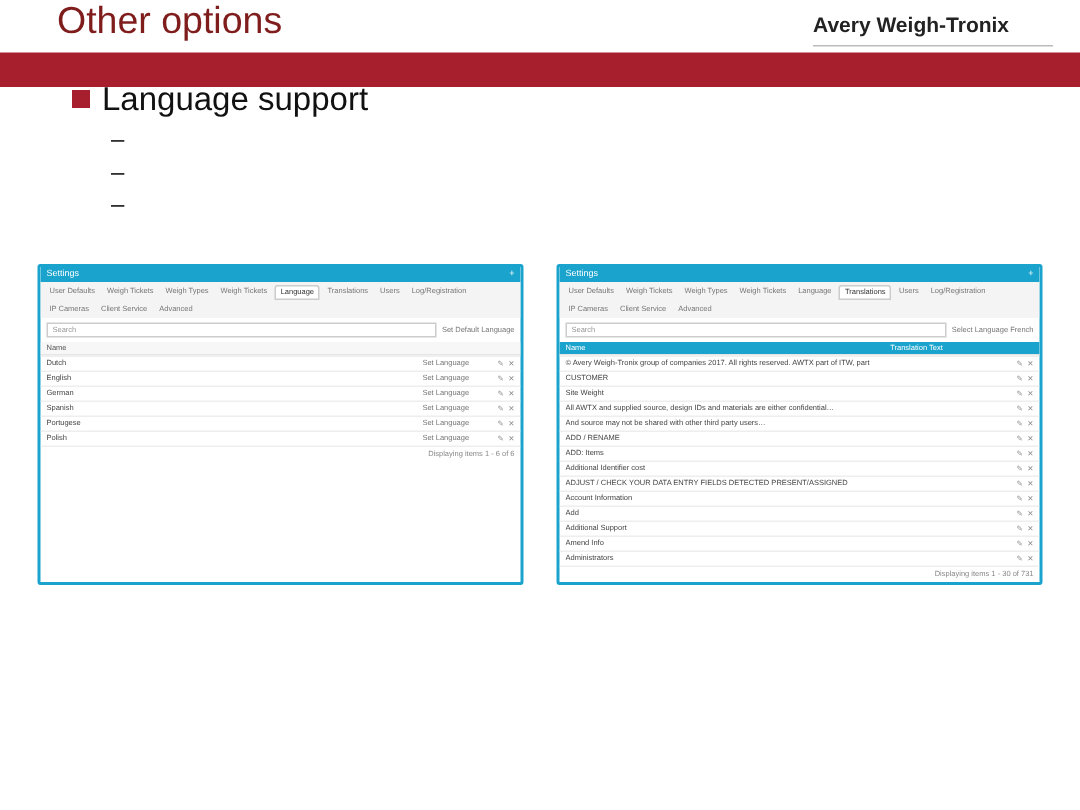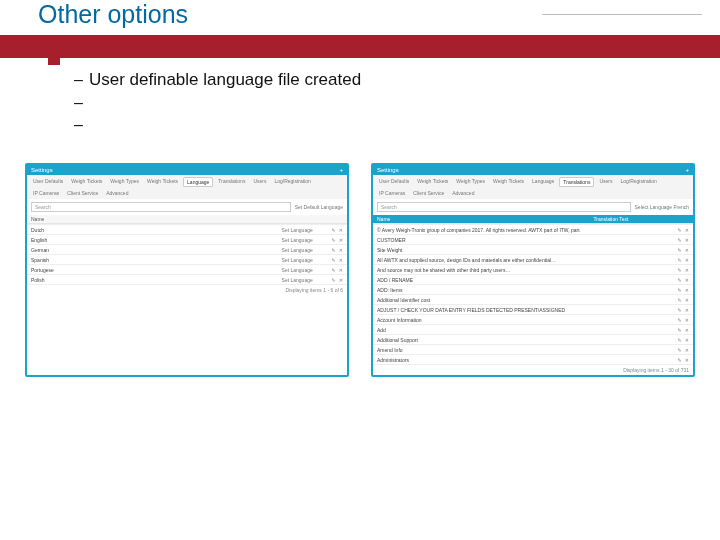--- a/index.html
+++ b/index.html
@@ -1,19 +1,19 @@
 <!DOCTYPE html>
 <html><head>
 <meta charset="utf-8">
 <style>
   * { box-sizing: border-box; margin: 0; padding: 0; }
   body { width: 720px; height: 540px; font-family: Arial, sans-serif; background: #fff; position: relative; overflow: hidden; }
   .red-block { position: absolute; top: 28px; left: 0; right: 0; height: 30px; background: #a71e2d; z-index: 1; }
   .title-bar { position: relative; z-index: 2; background: #fff; padding: 0 0 6px 38px; }
-  .title-text { font-size: 25px; color: #0369a1; }
+  .title-text { font-size: 25px; color: #7f1d1d; }
   .brand-wrap { position: absolute; top: 8px; right: 18px; z-index: 3; display: flex; flex-direction: column; align-items: flex-start; }
   .brand { font-size: 14px; font-weight: bold; color: #222; }
   .thin-gray { height: 1px; background: #bbb; width: 160px; margin-top: 6px; }
   .content { padding: 18px 20px 0 48px; }
   .h2-line { display: flex; align-items: center; gap: 8px; margin-bottom: 4px; }
   .red-sq { width: 12px; height: 12px; background: #a71e2d; display: inline-block; }
   .h2-text { font-size: 22px; color: #111; }
   .sublist { margin: 3px 0 0 26px; }
   .sub-item { display: flex; align-items: flex-start; gap: 6px; line-height: 1.35; }
   .dash { color: #111; }
@@ -38,31 +38,32 @@
   .rows1 .row .c2 { width: 50px; }
 </style>
 </head>
 <body>
 
 <div class="red-block"></div>
 <div class="title-bar">
   <span class="title-text">Other options</span>
 </div>
 <div class="brand-wrap">
+  <span class="brand">Avery Weigh-Tronix</span>
   <div class="thin-gray"></div>
 </div>
 
 <div class="content">
   <div class="h2-line">
     <span class="red-sq"></span>
+    <span class="h2-text">Language support</span>
   </div>
   <div class="sublist">
     <div class="sub-item">
         <span class="dash">–</span>
-        <span class="sub-text">User definable language file created</span>
       </div>
     <div class="sub-item">
         <span class="dash">–</span>
       </div>
     <div class="sub-item">
         <span class="dash">–</span>
       </div>
   </div>
 </div>
 

